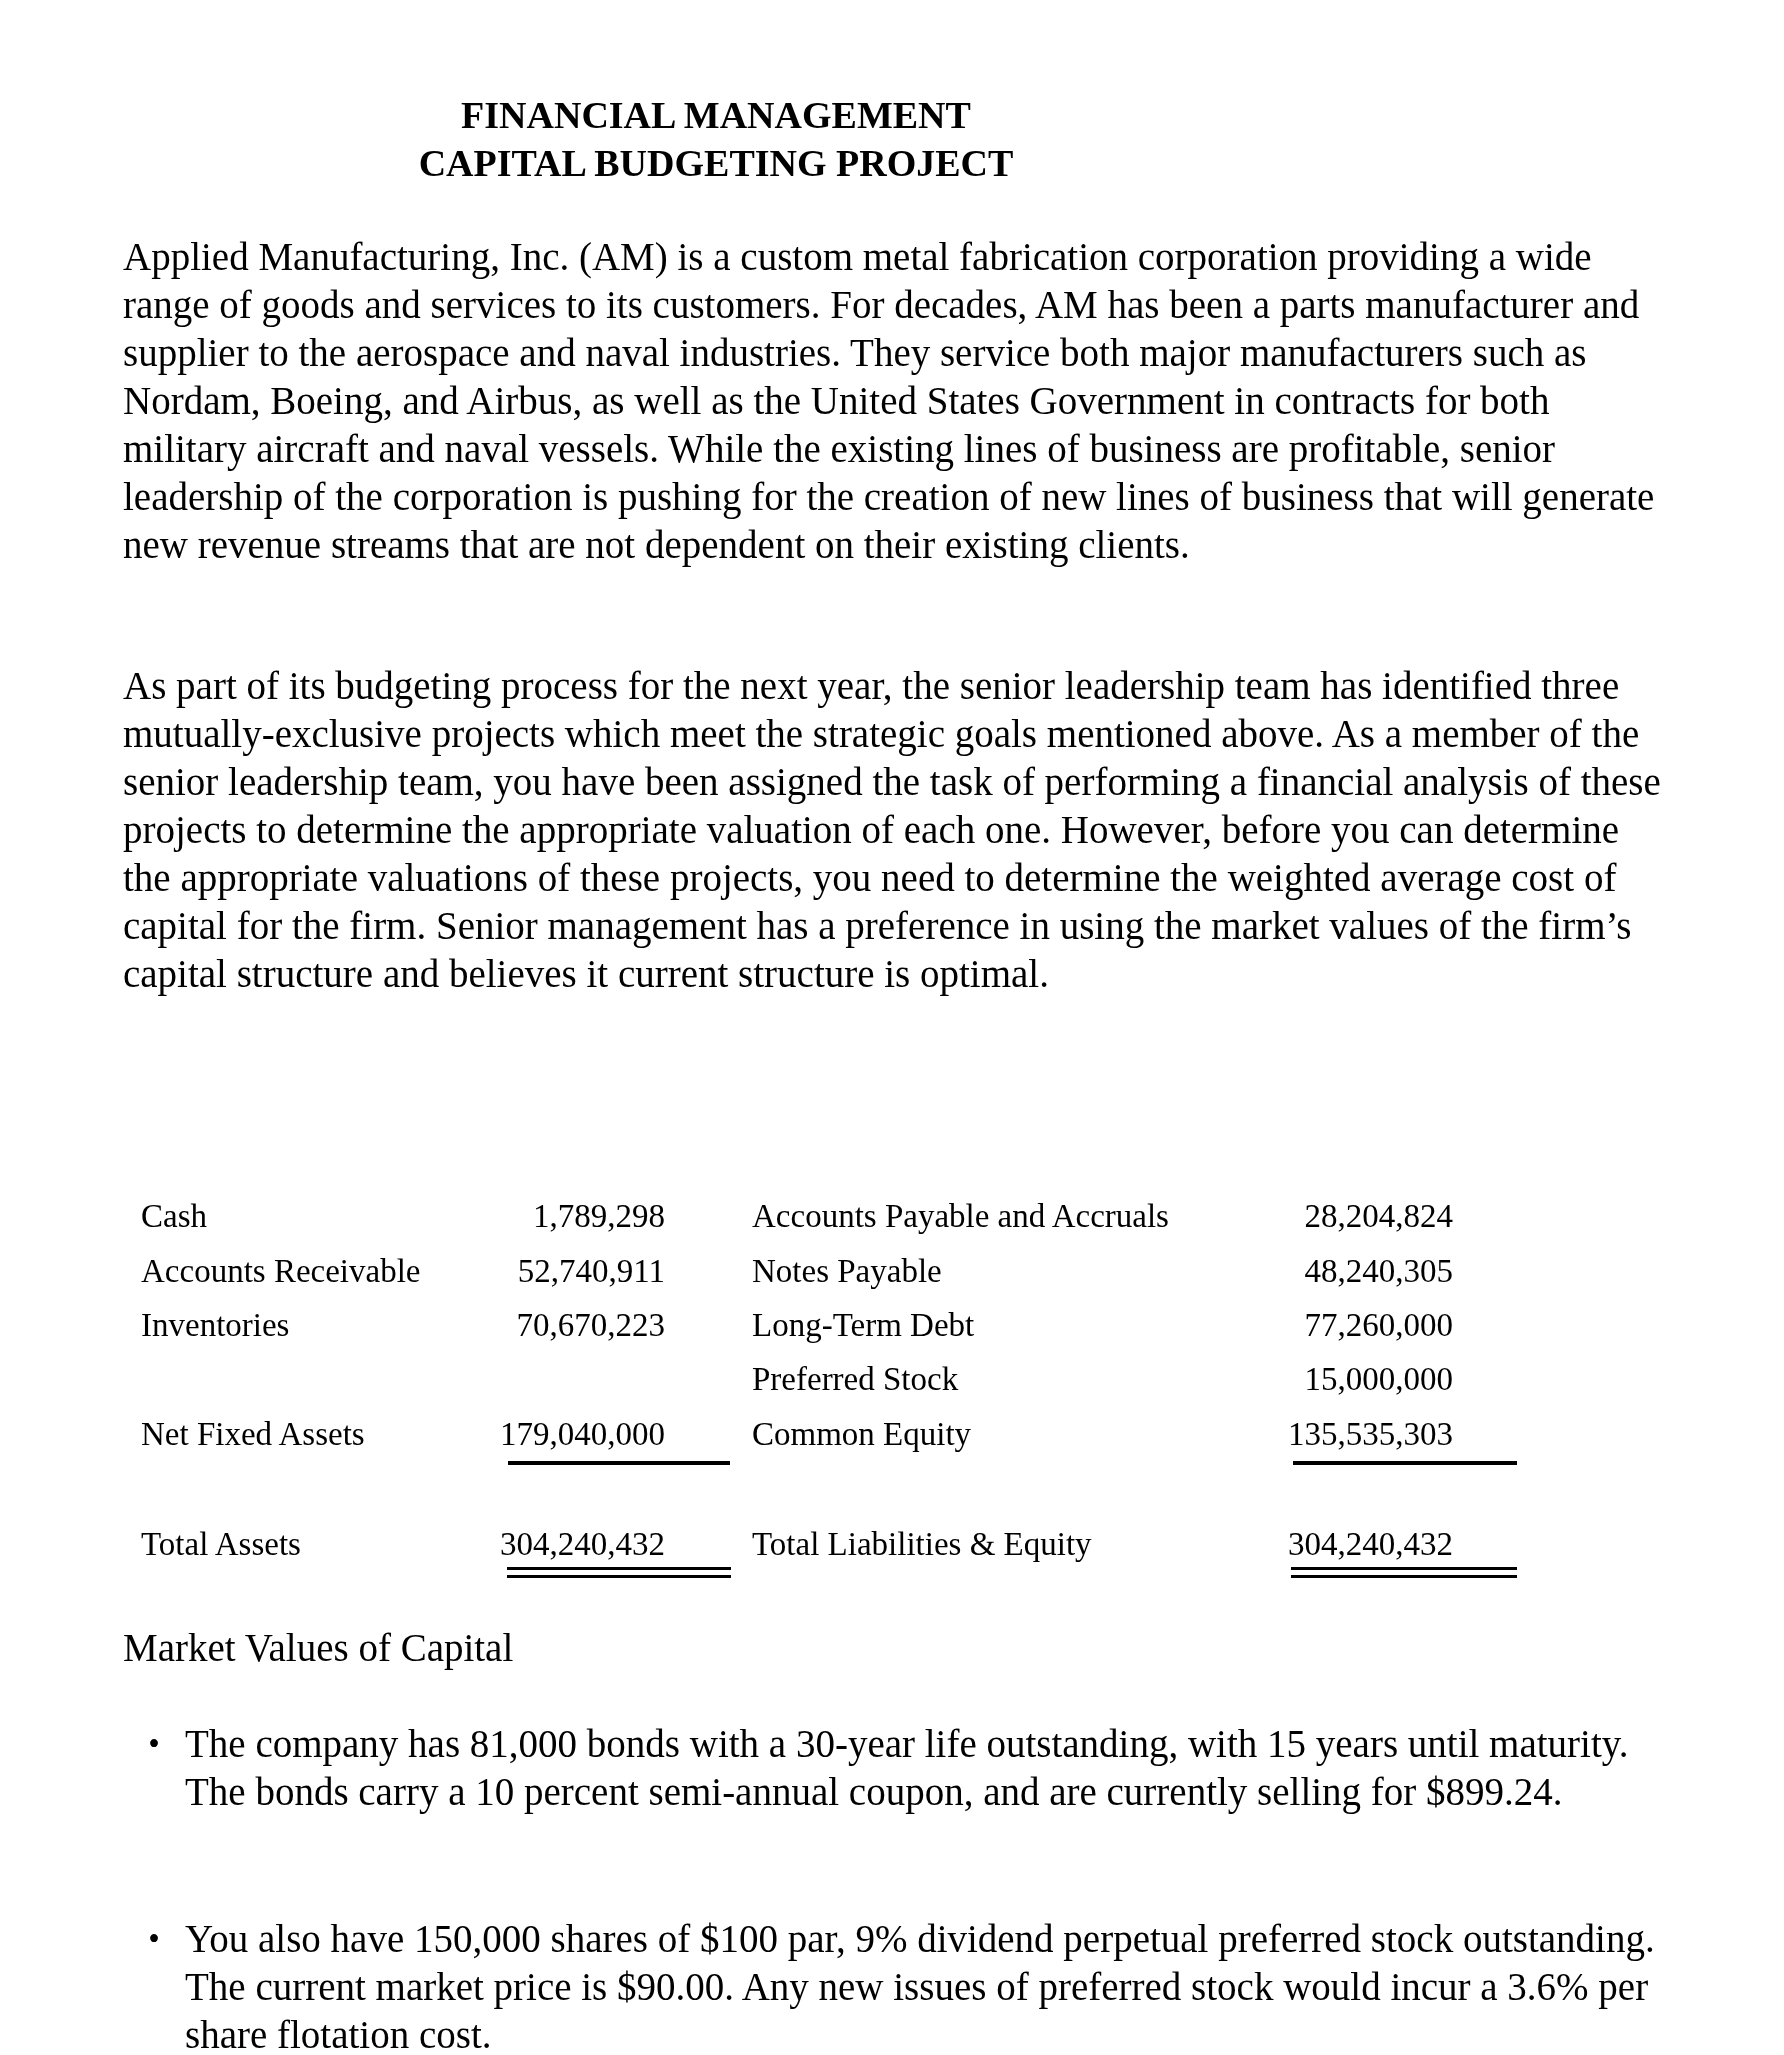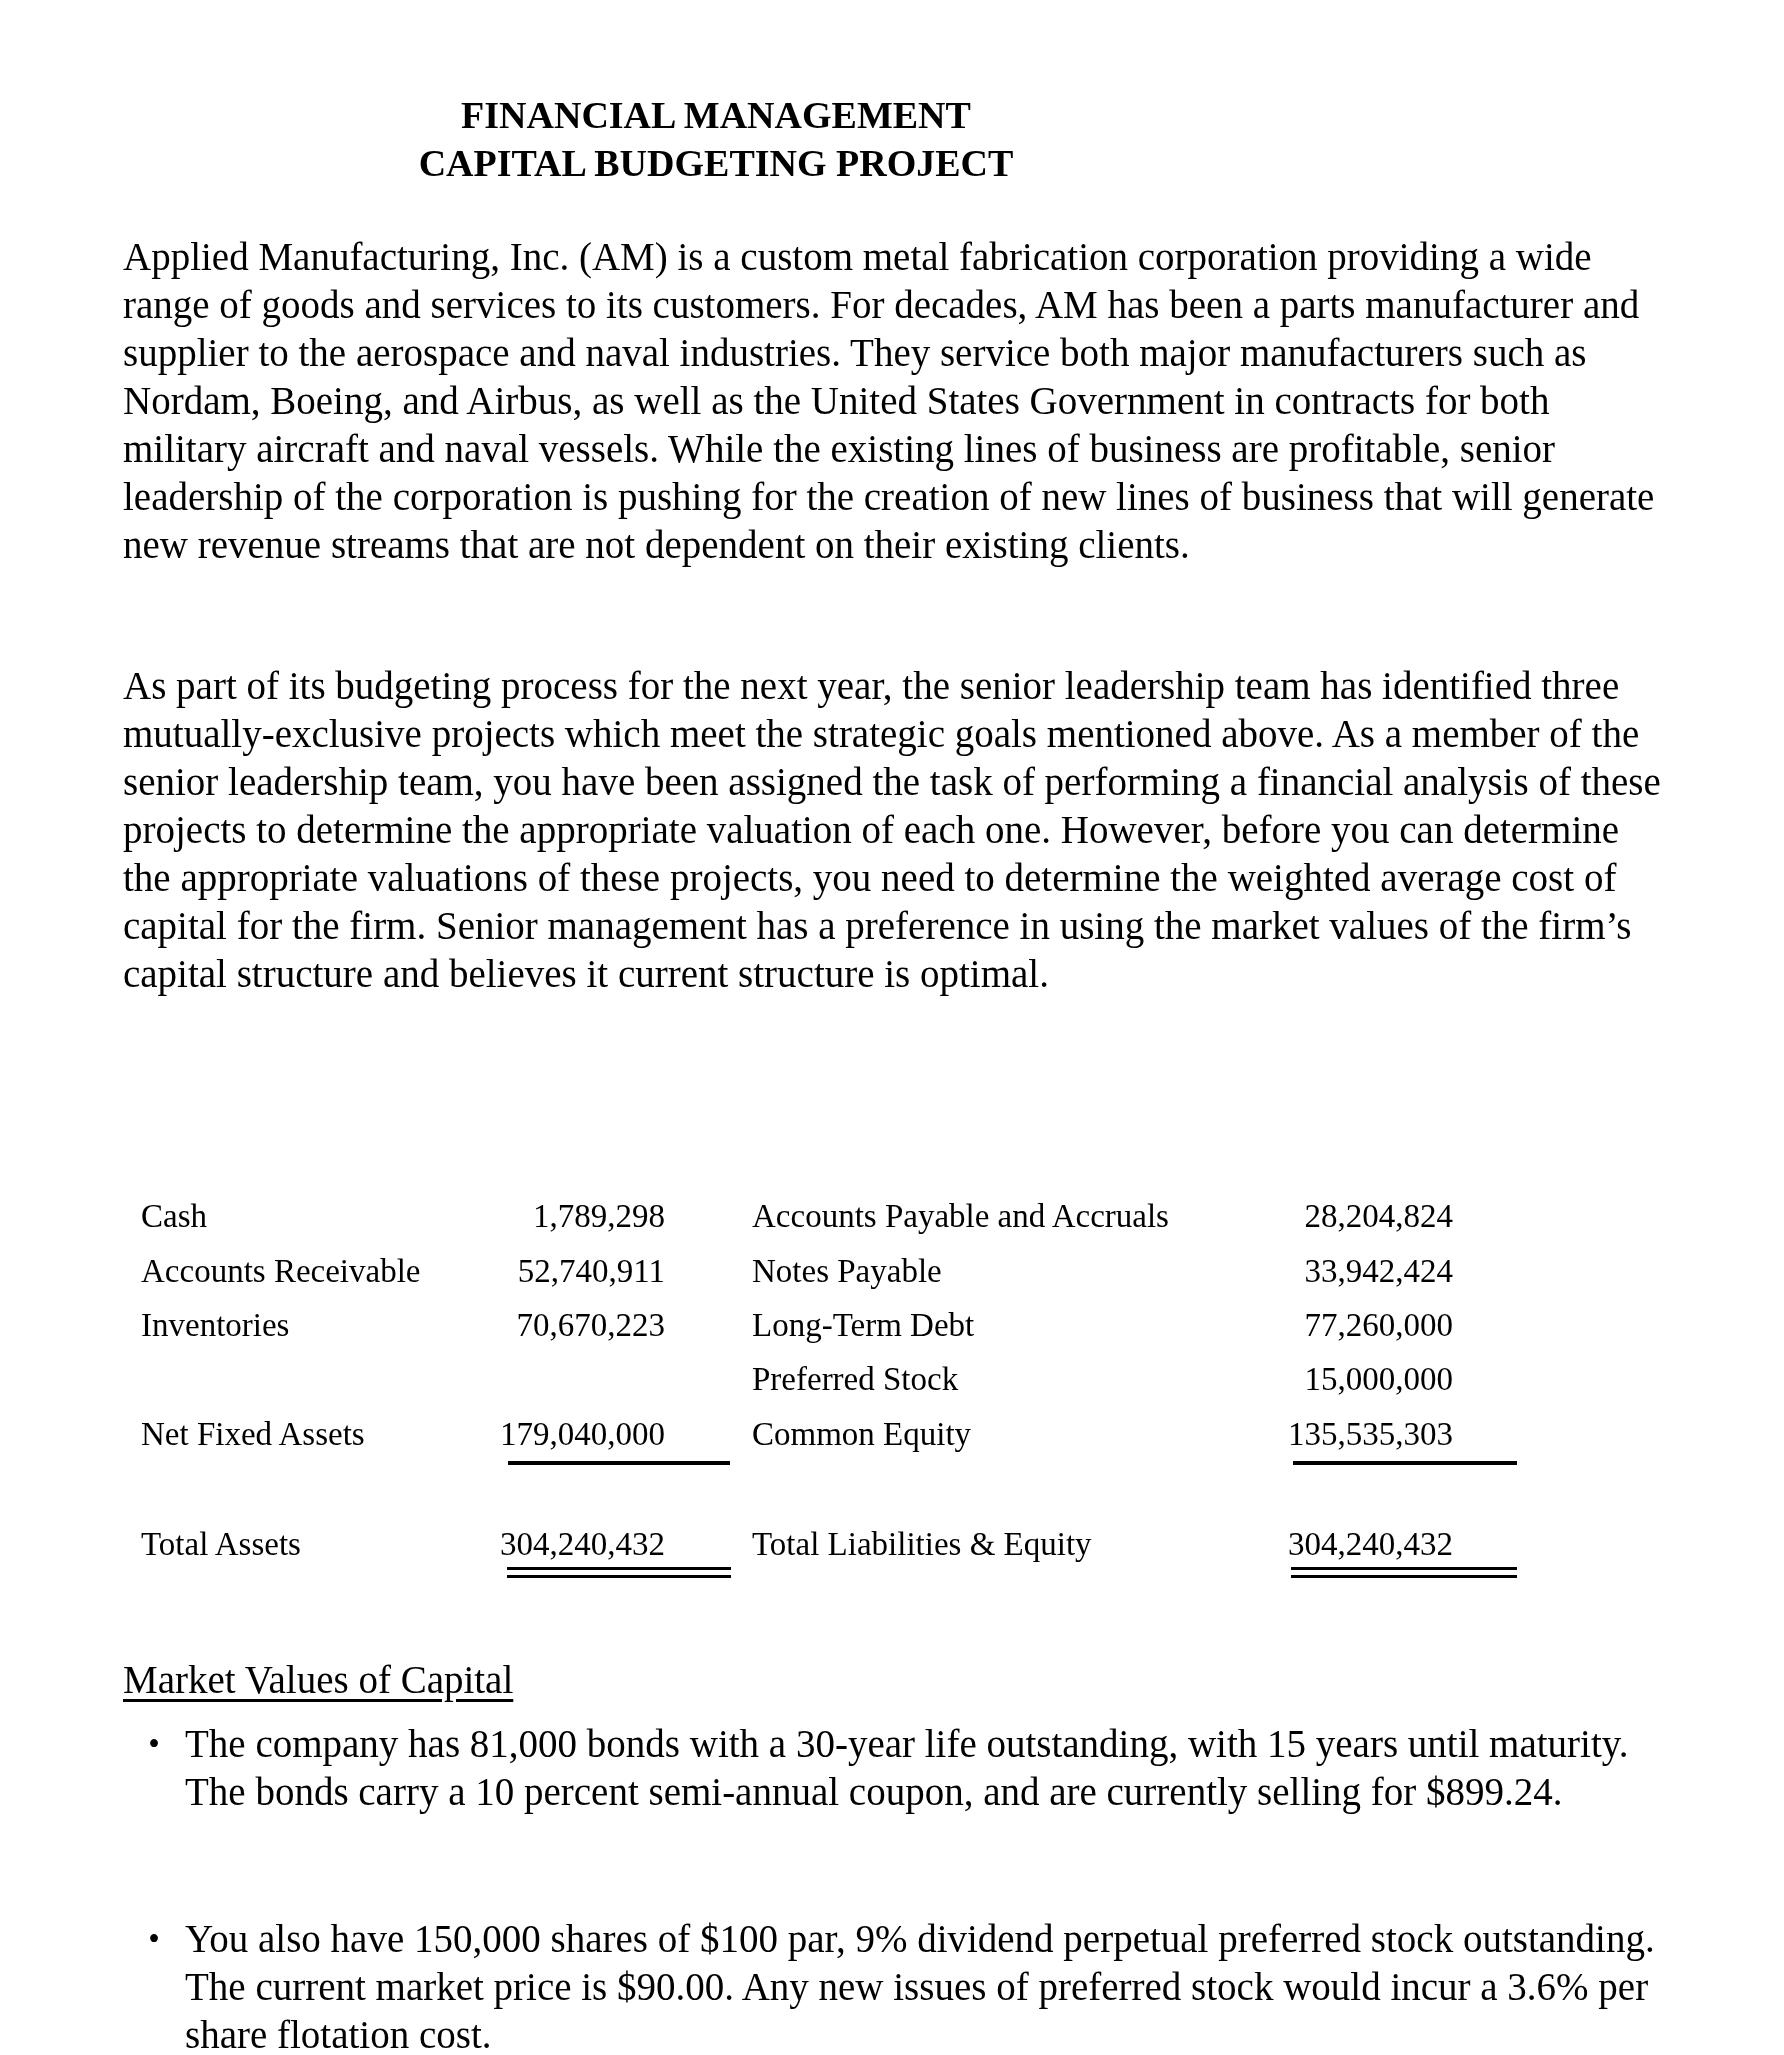--- a/index.html
+++ b/index.html
@@ -77,24 +77,22 @@
     .rule-double-left-b { left: 507px; width: 224px; top: 1575px; height: 3.3px; }
     .rule-double-right-a { left: 1291px; width: 226px; top: 1567px; height: 3.3px; }
     .rule-double-right-b { left: 1291px; width: 226px; top: 1575px; height: 3.3px; }
 
     .section-heading {
       position: absolute;
       top: 1624px;
       left: 123px;
       font-size: 39px;
       line-height: 48px;
-      text-decoration: underline;
       text-decoration-thickness: 2.5px;
       text-underline-offset: 5.8px;
-      margin-top: 32px;
     }
 
     .bullet {
       position: absolute;
       left: 123px;
       width: 1562px;
       font-size: 39px;
       line-height: 48px;
     }
     .bullet-dot {
@@ -133,21 +131,21 @@
     <div class="bs-row" style="top:1196px">
       <span class="bs-cell asset-label">Cash</span>
       <span class="bs-cell asset-value">1,789,298</span>
       <span class="bs-cell liab-label">Accounts Payable and Accruals</span>
       <span class="bs-cell liab-value">28,204,824</span>
     </div>
     <div class="bs-row" style="top:1251px">
       <span class="bs-cell asset-label">Accounts Receivable</span>
       <span class="bs-cell asset-value">52,740,911</span>
       <span class="bs-cell liab-label">Notes Payable</span>
-      <span class="bs-cell liab-value">33,942,424</span>
+      <span class="bs-cell liab-value">48,240,305</span>
     </div>
     <div class="bs-row" style="top:1305px">
       <span class="bs-cell asset-label">Inventories</span>
       <span class="bs-cell asset-value">70,670,223</span>
       <span class="bs-cell liab-label">Long-Term Debt</span>
       <span class="bs-cell liab-value">77,260,000</span>
     </div>
     <div class="bs-row" style="top:1359px">
       <span class="bs-cell asset-label"></span>
       <span class="bs-cell asset-value"></span>

